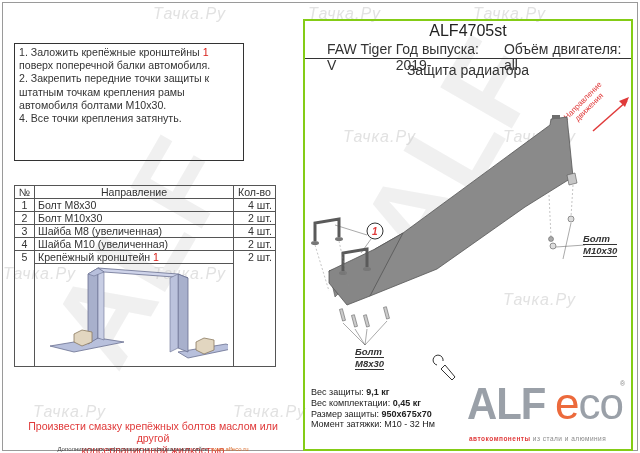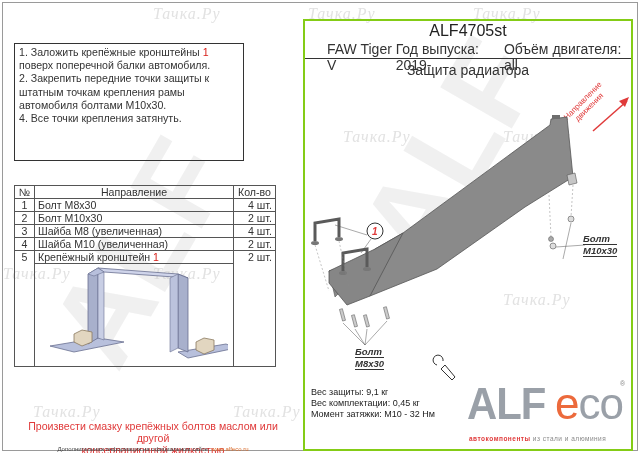--- a/index.html
+++ b/index.html
@@ -1,21 +1,21 @@
 <!DOCTYPE html>
 <html><head>
 <meta charset="utf-8">
 <style>
   * { box-sizing: border-box; margin: 0; padding: 0; }
   html, body { width: 640px; height: 453px; overflow: hidden; background: #ffffff; }
   body { font-family: "Liberation Sans", sans-serif; color: #222; position: relative; }
 
   .page { position: absolute; left: 2px; top: 2px; width: 636px; height: 449px; border: 1px solid #9a9a9a; background: #fff; }
 
-  .watermark { position: absolute; color: #e2e2e2; font-family: Liberation Serif, serif; font-size: 16px; letter-spacing: 1px; font-style: italic; pointer-events: none; }
+  .watermark { position: absolute; color: #e2e2e2; font-family: Liberation Sans, sans-serif; font-size: 16px; letter-spacing: 1px; font-style: italic; pointer-events: none; }
   .big-wm { position: absolute; font-family: "Liberation Sans", sans-serif; font-weight: bold; font-size: 120px; color: rgba(200,200,200,0.28); transform: rotate(-60deg); pointer-events: none; }
 
   .title { position: absolute; left: 10px; top: 10px; font-size: 19px; color: #222; }
   .title .first { color: #d8442a; }
 
   .instructions { position: absolute; left: 11px; top: 40px; width: 230px; height: 118px; border: 1px solid #333; padding: 2px 4px; font-size: 10.6px; line-height: 13.2px; color: #333; }
   .instructions .red { color: #d8201a; }
 
   .parts-table { position: absolute; left: 11px; top: 182px; width: 262px; border-collapse: collapse; font-size: 10.6px; }
   .parts-table td, .parts-table th { border: 1px solid #555; padding: 0 3px; height: 13px; line-height: 12px; font-weight: normal; color: #333; }
@@ -37,21 +37,21 @@
 
   .direction { position: absolute; left: 250px; top: 62px; width: 80px; height: 60px; }
   .direction-label { position: absolute; left: 6px; top: 12px; color: #e03a3a; font-size: 8px; line-height: 9px; transform: rotate(-45deg); text-align: center; }
 
   .diagram { position: absolute; left: 0; top: 90px; width: 330px; height: 270px; }
 
   .callout { position: absolute; font-style: italic; font-size: 9.5px; line-height: 11px; color: #333; font-weight: bold; }
   .callout span { display: block; border-bottom: 1px solid #333; }
 
   .specs { position: absolute; left: 6px; top: 366px; font-size: 9px; line-height: 10.8px; color: #222; }
-  .specs b { font-weight: normal; }
+  .specs b { font-weight: bold; }
 
   .logo { position: absolute; left: 162px; top: 356px; width: 165px; height: 72px; }
   .logo-alf { position: absolute; left: 0; top: 2px; font-family: "Liberation Sans", sans-serif; font-weight: bold; font-size: 44px; color: #9aa0a8; letter-spacing: -1px; transform: scaleX(0.95); transform-origin: left; }
   .logo-eco { position: absolute; left: 88px; top: 2px; font-family: "Liberation Sans", sans-serif; font-weight: normal; font-size: 44px; color: #ec6a3c; letter-spacing: -1px; }
   .logo-eco .co { color: #9aa0a8; }
   .logo-reg { position: absolute; left: 153px; top: 3px; font-size: 7px; color: #888; }
   .logo-tag { position: absolute; left: 2px; top: 58px; font-size: 6.5px; color: #888; letter-spacing: 0.5px; }
   .logo-tag .red { color: #e03a3a; font-weight: bold; }
 </style>
 </head>
@@ -217,20 +217,21 @@
       <span>М10х30</span>
     </div>
     <div class="callout" style="left:50px;top:325px;">
       <span>Болт</span>
       <span>М8х30</span>
     </div>
 
     <div class="specs">
       <div><span>Вес защиты: </span><b>9,1 кг</b></div>
       <div><span>Вес комплектации: </span><b>0,45 кг</b></div>
+      <div><span>Размер защиты: </span><b>950х675х70</b></div>
       <div><span>Момент затяжки:  </span><span>М10 - 32 Нм</span></div>
     </div>
 
     <div class="logo">
       <div class="logo-alf">ALF</div>
       <div class="logo-eco"><span>e</span><span class="co">co</span></div>
       <div class="logo-reg">®</div>
       <div class="logo-tag"><span class="red">автокомпоненты</span><span> из стали и алюминия</span></div>
     </div>
   </div>

